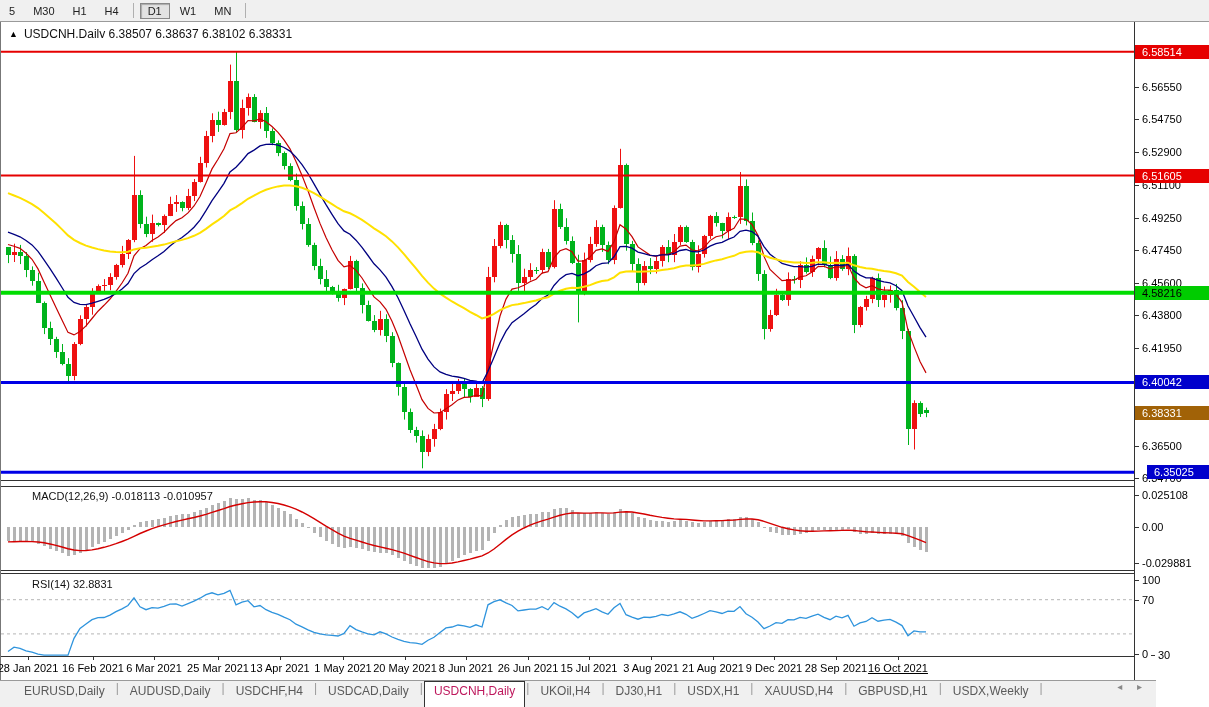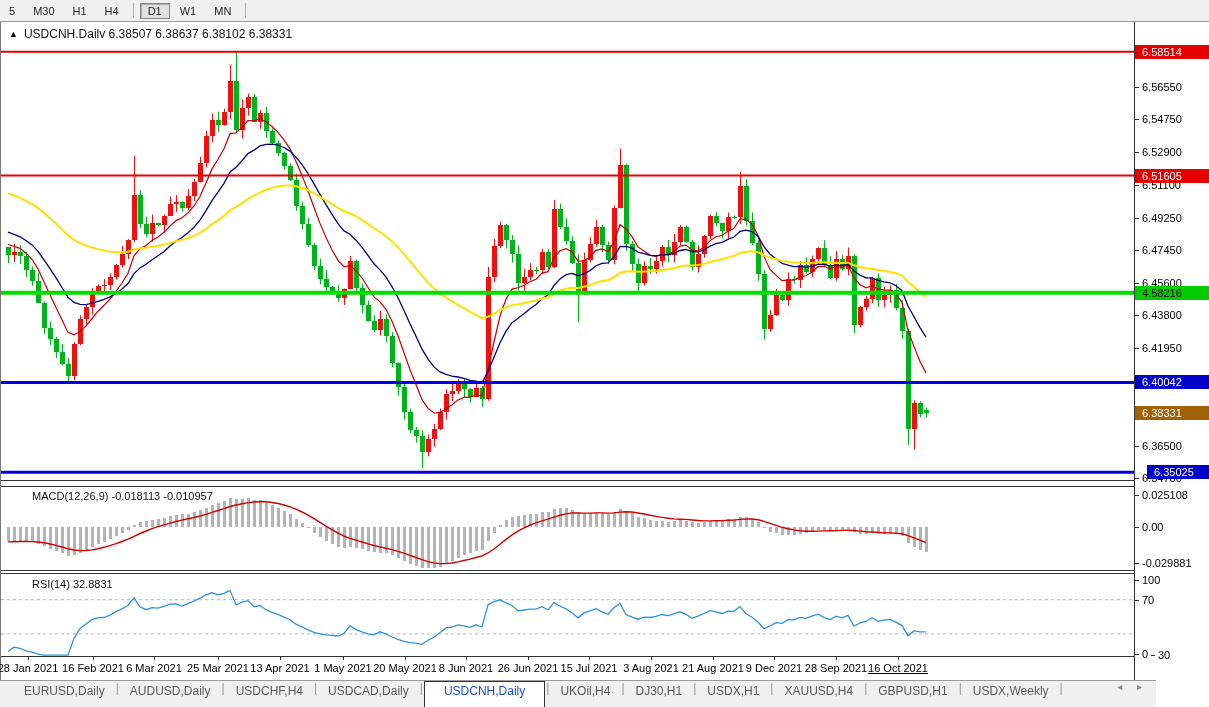--- a/index.html
+++ b/index.html
@@ -46,21 +46,21 @@
           font-size:11px;white-space:nowrap;z-index:4;}
   
   #time-axis{position:absolute;left:0;top:635px;width:1133px;height:23px;background:#fff;font-size:11px;color:#000;}
   .t-label{position:absolute;top:5px;transform:translateX(-50%);white-space:nowrap;}
   .t-tick{position:absolute;top:0;width:1px;height:3px;background:#333;}
   
   #tabbar{position:absolute;left:0;top:680px;width:1156px;height:27px;background:#f0f0f0;border-top:1px solid #9a9a9a;
           display:flex;font-size:12px;color:#5a5a5a;}
   #tabbar .pad{width:14px;}
   .tab{padding:3px 10px;white-space:nowrap;cursor:default;}
-  .tab.active{background:#fff;color:#1d4ed8;border:1px solid #333;border-bottom:1px solid #fff;padding:2px 19px;}
+  .tab.active{background:#fff;color:#be185d;border:1px solid #333;border-bottom:1px solid #fff;padding:2px 9px;}
   .tab-sep{color:#999;margin:0 1px;}
   #tab-arrows{margin-left:auto;margin-right:8px;color:#888;font-size:10px;letter-spacing:6px;}
 </style>
 </head>
 <body>
 
 <div id="app">
 
   <div id="toolbar">
       <div class="tb-item">5</div>

